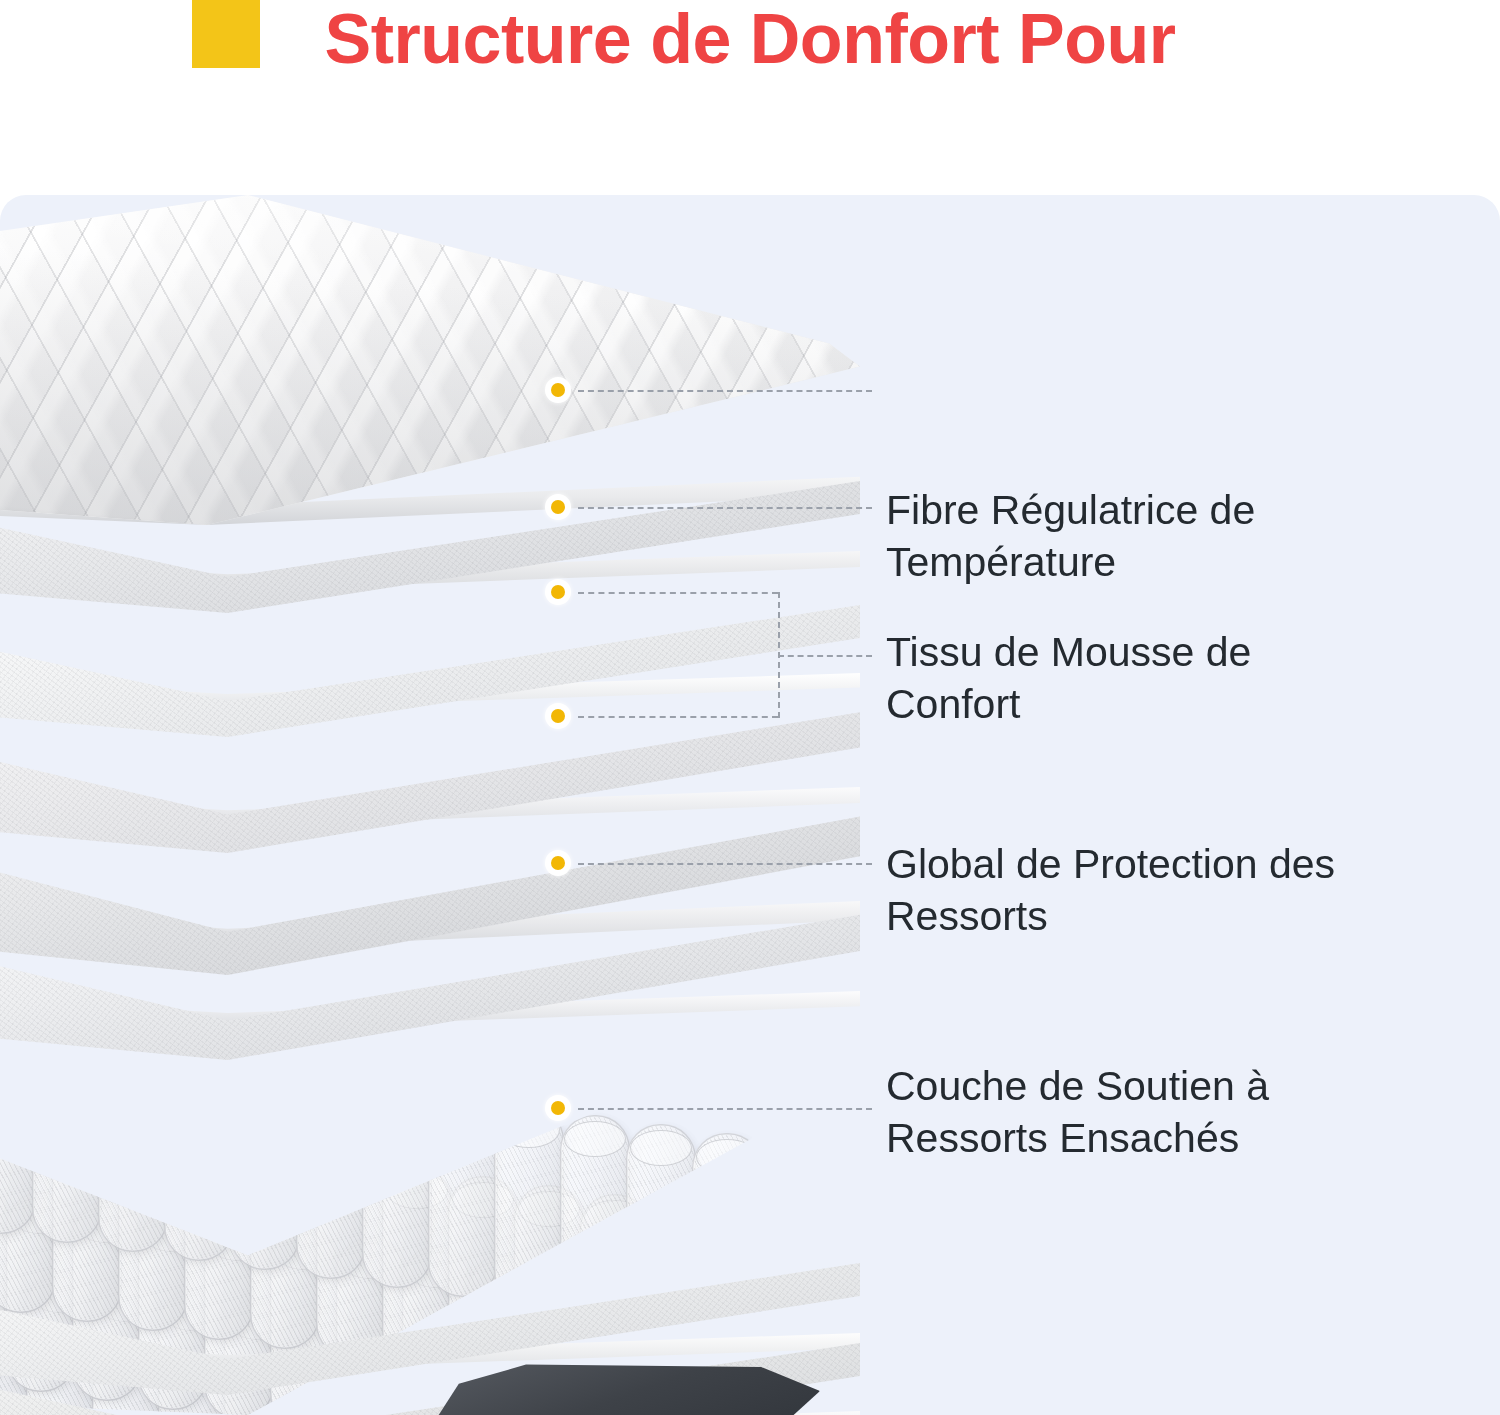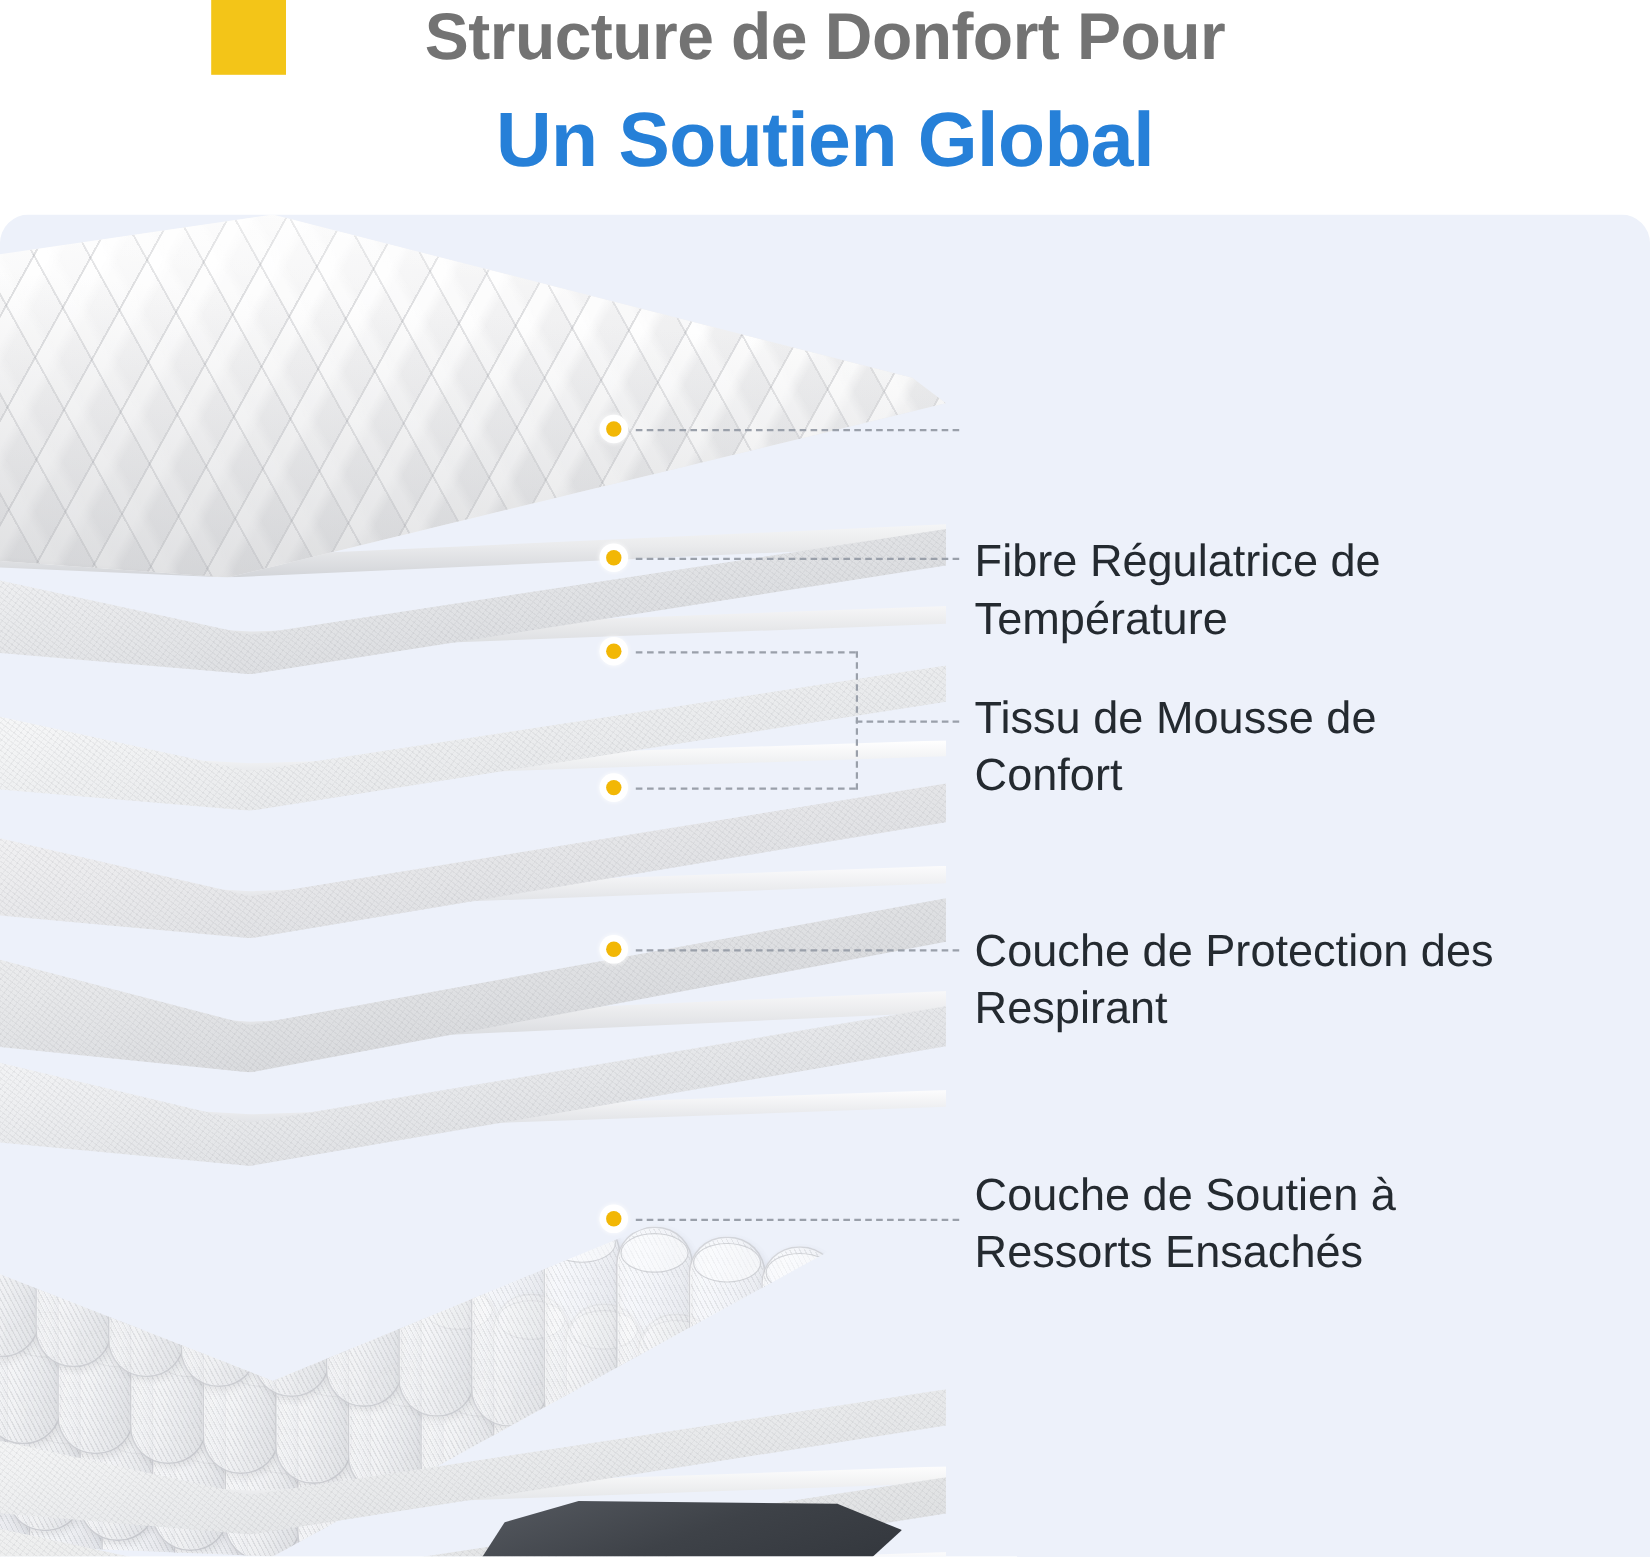--- a/index.html
+++ b/index.html
@@ -16,21 +16,21 @@
     text-align:center;
   }
   .title-line{
     font-weight:bold;
     letter-spacing:-0.5px;
     line-height:1.0;
     white-space:nowrap;
   }
   #title-line-1{
     position:absolute;left:0;right:0;top:4px;
-    font-size:60px;color:#737373;
+    font-size:70px;color:#ef4444;
   }
   #title-line-2{
     position:absolute;left:0;right:0;top:92px;
     font-size:70px;color:#2680D8;
   }
   #title-highlight{
     position:absolute;left:192px;top:0px;width:68px;height:68px;
     background:#F3C518;z-index:-1;
   }
   #title-line-1 .t1-inner{position:relative;display:inline-block;}
@@ -205,21 +205,20 @@
   }
 </style>
 </head>
 <body>
 
 <div id="title-block">
   <div id="title-highlight"></div>
   <div class="title-line" id="title-line-1">
     <span class="t1-inner">Structure de Donfort Pour</span>
   </div>
-  <div class="title-line" id="title-line-2">Un Soutien Global</div>
 </div>
 
 <div id="panel">
 
   <div id="mattress">
 
     <div class="layer" id="top-cover-edge"></div>
     <div class="layer" id="top-cover">
       <div id="top-cover-quilt"></div>
       <div id="top-cover-shade"></div>
@@ -351,15 +350,15 @@
 
   <div class="dot" style="left:545px;top:1095px;">
       <i></i>
     </div>
   <div class="dash" style="left:578px;top:1108px;width:294px;"></div>
 </div>
 
 <div id="labels">
   <div class="label" style="top:468px;width:470px;margin-top:16px;">Fibre Régulatrice de Température</div>
   <div class="label" style="top:626px;width:500px;">Tissu de Mousse de Confort</div>
-  <div class="label" style="top:838px;width:580px;">Couche de Protection des Respirant</div>
+  <div class="label" style="top:838px;width:580px;">Global de Protection des Ressorts</div>
   <div class="label" style="top:1060px;width:470px;">Couche de Soutien à Ressorts Ensachés</div>
 </div>
 
 </body></html>

